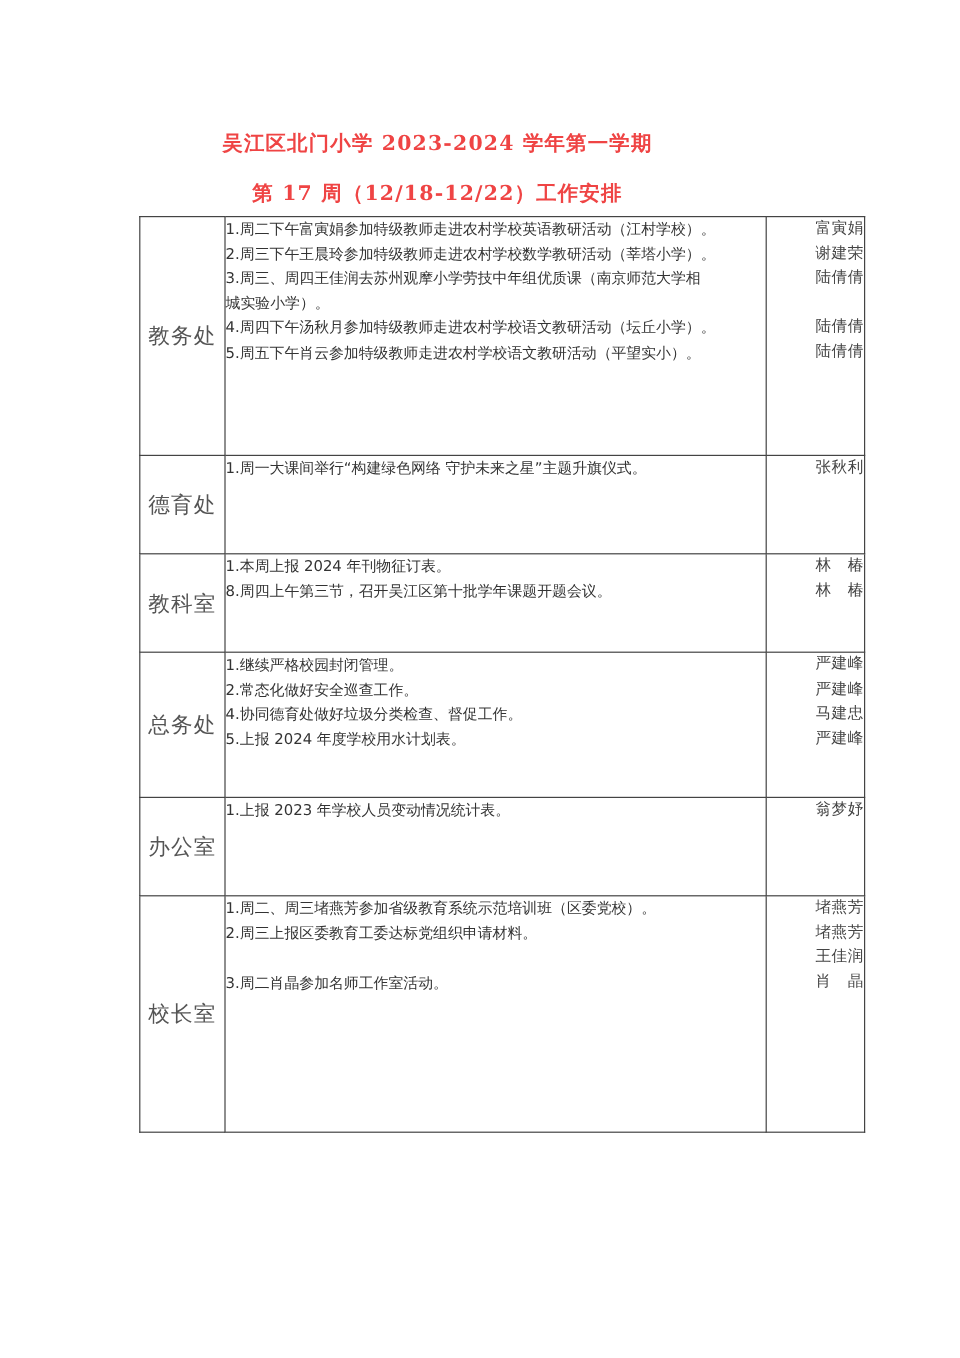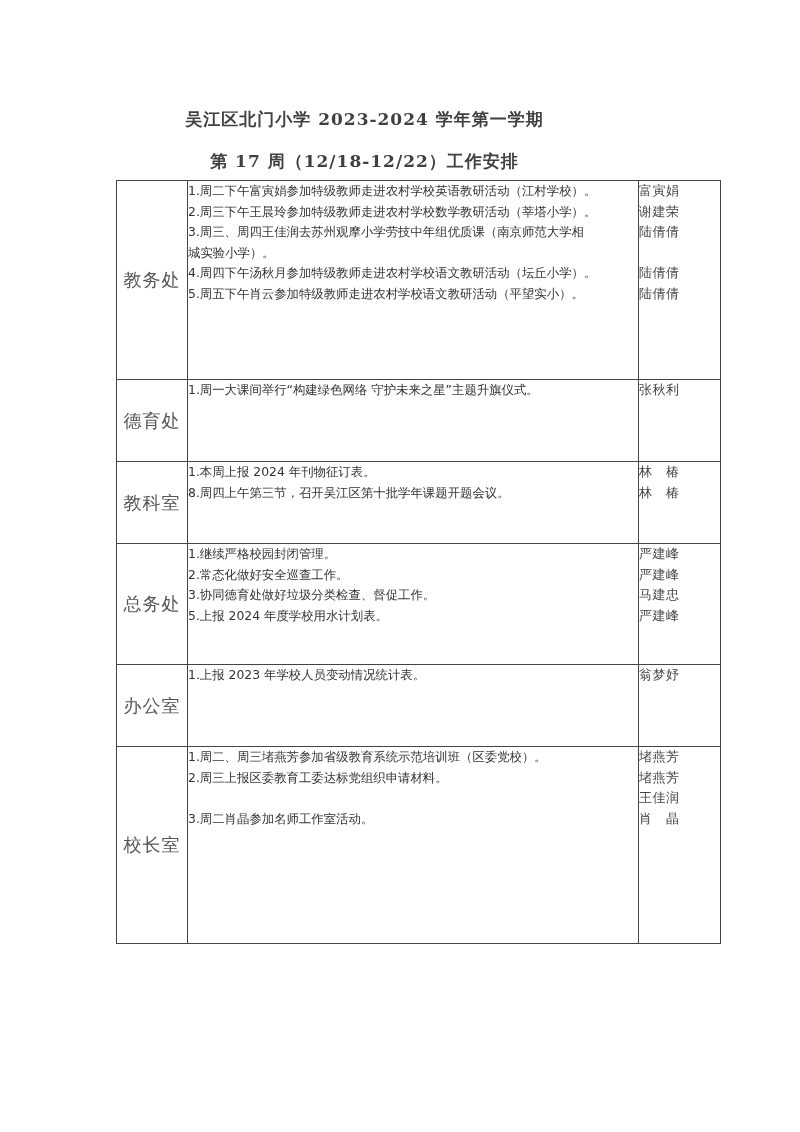--- a/index.html
+++ b/index.html
@@ -1,34 +1,34 @@
 <!DOCTYPE html>
 <html><head>
   <meta charset="utf-8">
   <style>
     html, body { margin: 0; padding: 0; background: #ffffff; }
     body { width: 800px; height: 1132px; position: relative; overflow: hidden;
            font-family: "DejaVu Serif", "Liberation Serif", serif; color: #222; }
     .title { position: absolute; left: 0; width: 729px; text-align: center;
-             font-weight: bold; font-size: 17px; letter-spacing: 1px; color: #404040; }
+             font-weight: bold; font-size: 17px; letter-spacing: 1px; color: #ef4444; }
     .t1 { top: 108px; }
     .t2 { top: 150px; }
     table.sched { position: absolute; left: 116px; top: 180px; border-collapse: collapse;
                   width: 604px; table-layout: fixed; }
     table.sched td, table.sched th { border: 1.5px solid #444; padding: 0; vertical-align: top; }
     col.c-dept { width: 71px; }
     col.c-content { width: 451px; }
     col.c-owner { width: 82px; }
     th { font-weight: normal; font-size: 13.5px; color: #555; height: 47px; vertical-align: middle !important; text-align: center; }
     th.h-dept { letter-spacing: 14px; }
     th.h-content { letter-spacing: 14px; }
     th.h-owner { letter-spacing: 1px; }
     td.dept { vertical-align: middle !important; text-align: center; font-size: 18px; color: #555; letter-spacing: 1px; }
     td.content { padding: 7px 0 0 4px; margin-top: 37px; }
-    td.owner { padding: 7px 0 0 0; text-align: left; }
+    td.owner { padding: 7px 0 0 0; text-align: right; }
     .line { font-family: "DejaVu Sans", "Liberation Sans", sans-serif; font-size: 12.4px; line-height: 20.5px; color: #333; white-space: nowrap; }
     .oline { font-size: 13px; line-height: 20.5px; color: #444; white-space: nowrap; letter-spacing: 0.5px; }
     .gap { height: 20.5px; }
     .r-jw { height: 199px; }
     .r-dy { height: 82px; }
     .r-jk { height: 82px; }
     .r-zw { height: 121px; }
     .r-bg { height: 82px; }
     .r-xz { height: 197px; }
     td.dept.xz { vertical-align: middle !important; padding-top: 0; }
@@ -87,21 +87,21 @@
       <div class="oline">林　椿</div>
       <div class="oline">林　椿</div>
     </td>
   </tr>
 
   <tr class="r-zw">
     <td class="dept">总务处</td>
     <td class="content">
       <div class="line">1.继续严格校园封闭管理。</div>
       <div class="line">2.常态化做好安全巡查工作。</div>
-      <div class="line">3.协同德育处做好垃圾分类检查、督促工作。</div>
+      <div class="line">4.协同德育处做好垃圾分类检查、督促工作。</div>
       <div class="line">5.上报 2024 年度学校用水计划表。</div>
     </td>
     <td class="owner">
       <div class="oline">严建峰</div>
       <div class="oline">严建峰</div>
       <div class="oline">马建忠</div>
       <div class="oline">严建峰</div>
     </td>
   </tr>
 

